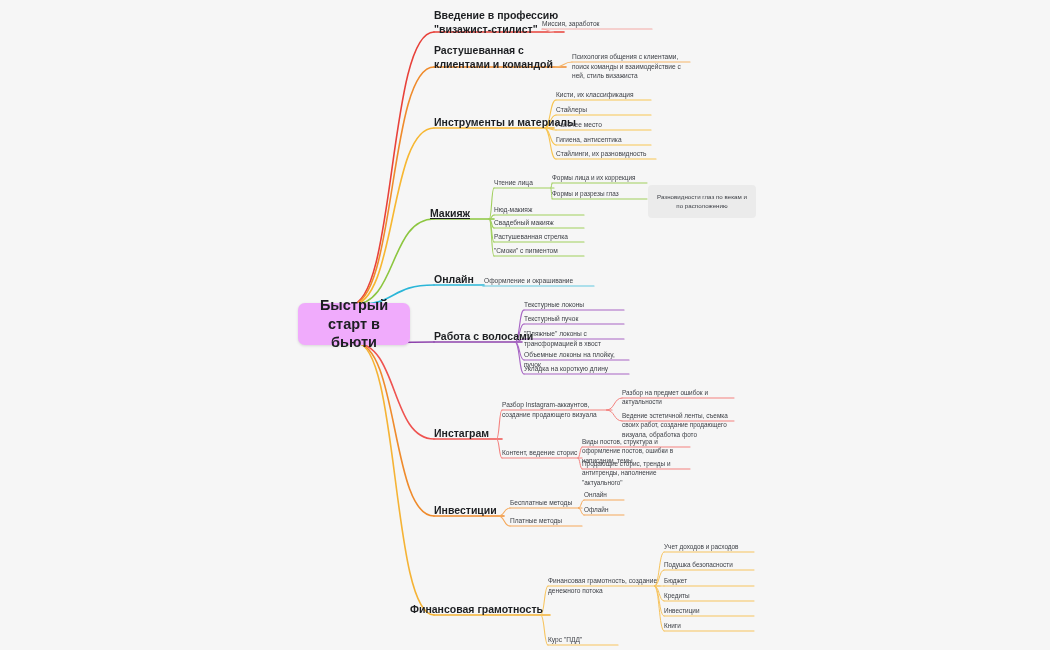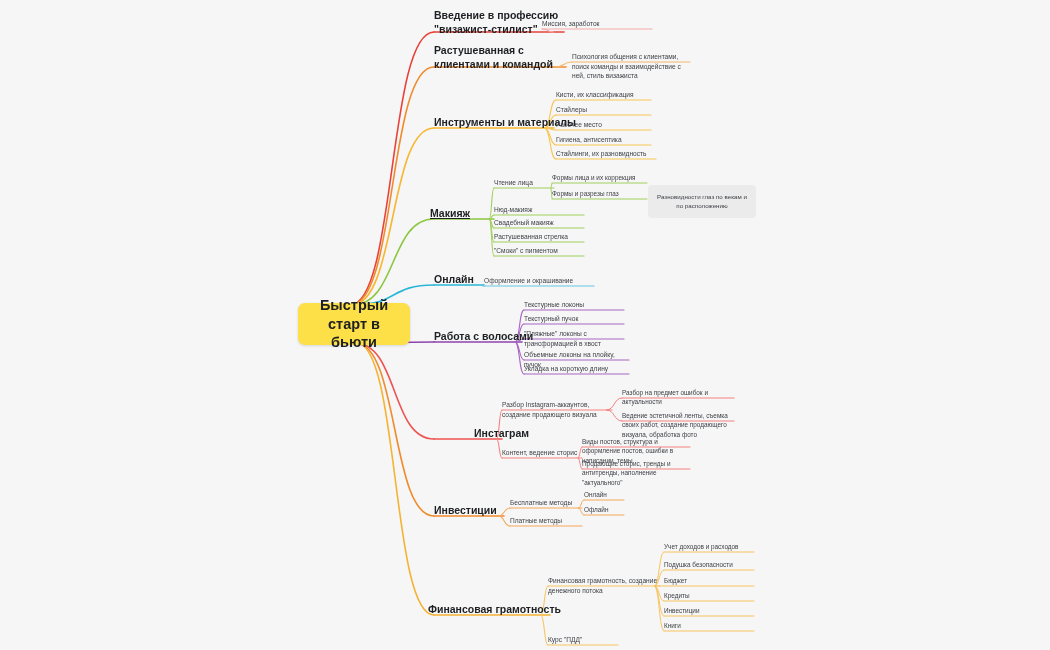--- a/index.html
+++ b/index.html
@@ -5,21 +5,21 @@
   html,body{margin:0;padding:0;}
   body{
     width:1050px;height:650px;background:#f6f6f6;
     font-family:"Liberation Sans","DejaVu Sans",sans-serif;
     overflow:hidden;position:relative;
   }
   #map{position:absolute;left:0;top:0;width:1050px;height:650px;}
   svg.links{position:absolute;left:0;top:0;width:1050px;height:650px;pointer-events:none;}
   .node{position:absolute;box-sizing:border-box;}
   .root{
-    background:#fde047;border-radius:7px;
+    background:#f0abfc;border-radius:7px;
     box-shadow:0 1px 3px rgba(0,0,0,.13);
     font-size:14.5px;font-weight:bold;color:#1d1f22;
     text-align:center;line-height:1.3;
     display:flex;align-items:center;justify-content:center;
     padding:8px 10px;
   }
   .l1{
     font-size:10.5px;font-weight:bold;color:#1d1f22;
     white-space:nowrap;line-height:1.35;
   }
@@ -153,33 +153,33 @@
       <div class="node l2" style="left: 494px; top: 232px; width: 90px;">Растушеванная стрелка</div>
       <div class="node l2" style="left: 494px; top: 246px; width: 90px;">"Смоки" с пигментом</div>
       <div class="node l1" style="left: 434px; top: 272px; width: 50px;">Онлайн</div>
       <div class="node l2" style="left: 484px; top: 276px; width: 110px;">Оформление и окрашивание</div>
       <div class="node l1" style="left: 434px; top: 329px; width: 88px;">Работа с волосами</div>
       <div class="node l2" style="left: 524px; top: 300px; width: 100px;">Текстурные локоны</div>
       <div class="node l2" style="left: 524px; top: 314px; width: 100px;">Текстурный пучок</div>
       <div class="node l2" style="left: 524px; top: 329px; width: 100px;">"Пляжные" локоны с трансформацией в хвост</div>
       <div class="node l2" style="left: 524px; top: 350px; width: 105px;">Объемные локоны на плойку, пучок</div>
       <div class="node l2" style="left: 524px; top: 364px; width: 105px;">Укладка на короткую длину</div>
-      <div class="node l1" style="left: 434px; top: 426px; width: 68px; margin-left: 40px;">Инстаграм</div>
+      <div class="node l1" style="left: 434px; top: 426px; width: 68px;">Инстаграм</div>
       <div class="node l2" style="left: 502px; top: 400px; width: 110px;">Разбор Instagram-аккаунтов, создание продающего визуала</div>
       <div class="node l3" style="left: 622px; top: 388px; width: 112px;">Разбор на предмет ошибок и актуальности</div>
       <div class="node l3" style="left: 622px; top: 411px; width: 112px;">Ведение эстетичной ленты, съемка своих работ, создание продающего визуала, обработка фото</div>
       <div class="node l2" style="left: 502px; top: 448px; width: 80px;">Контент, ведение сторис</div>
       <div class="node l3" style="left: 582px; top: 437px; width: 108px;">Виды постов, структура и оформление постов, ошибки в написании, темы</div>
       <div class="node l3" style="left: 582px; top: 459px; width: 108px;">Продающие сторис, тренды и антитренды, наполнение "актуального"</div>
       <div class="node l1" style="left: 434px; top: 503px; width: 70px;">Инвестиции</div>
       <div class="node l2" style="left: 510px; top: 498px; width: 72px;">Бесплатные методы</div>
       <div class="node l3" style="left: 584px; top: 490px; width: 40px;">Онлайн</div>
       <div class="node l3" style="left: 584px; top: 505px; width: 40px;">Офлайн</div>
       <div class="node l2" style="left: 510px; top: 516px; width: 72px;">Платные методы</div>
-      <div class="node l1" style="left: 428px; top: 602px; width: 116px;">Финансовая грамотность</div>
+      <div class="node l1" style="left: 410px; top: 602px; width: 116px;">Финансовая грамотность</div>
       <div class="node l2" style="left: 548px; top: 576px; width: 112px;">Финансовая грамотность, создание денежного потока</div>
       <div class="node l3" style="left: 664px; top: 542px; width: 90px;">Учет доходов и расходов</div>
       <div class="node l3" style="left: 664px; top: 560px; width: 90px;">Подушка безопасности</div>
       <div class="node l3" style="left: 664px; top: 576px; width: 90px;">Бюджет</div>
       <div class="node l3" style="left: 664px; top: 591px; width: 90px;">Кредиты</div>
       <div class="node l3" style="left: 664px; top: 606px; width: 90px;">Инвестиции</div>
       <div class="node l3" style="left: 664px; top: 621px; width: 90px;">Книги</div>
       <div class="node l2" style="left: 548px; top: 635px; width: 70px;">Курс "ПДД"</div>
       <div class="node note" style="left: 648px; top: 185px; width: 108px; min-height: 22px;">Разновидности глаз по векам и по расположению</div>
     </div>

